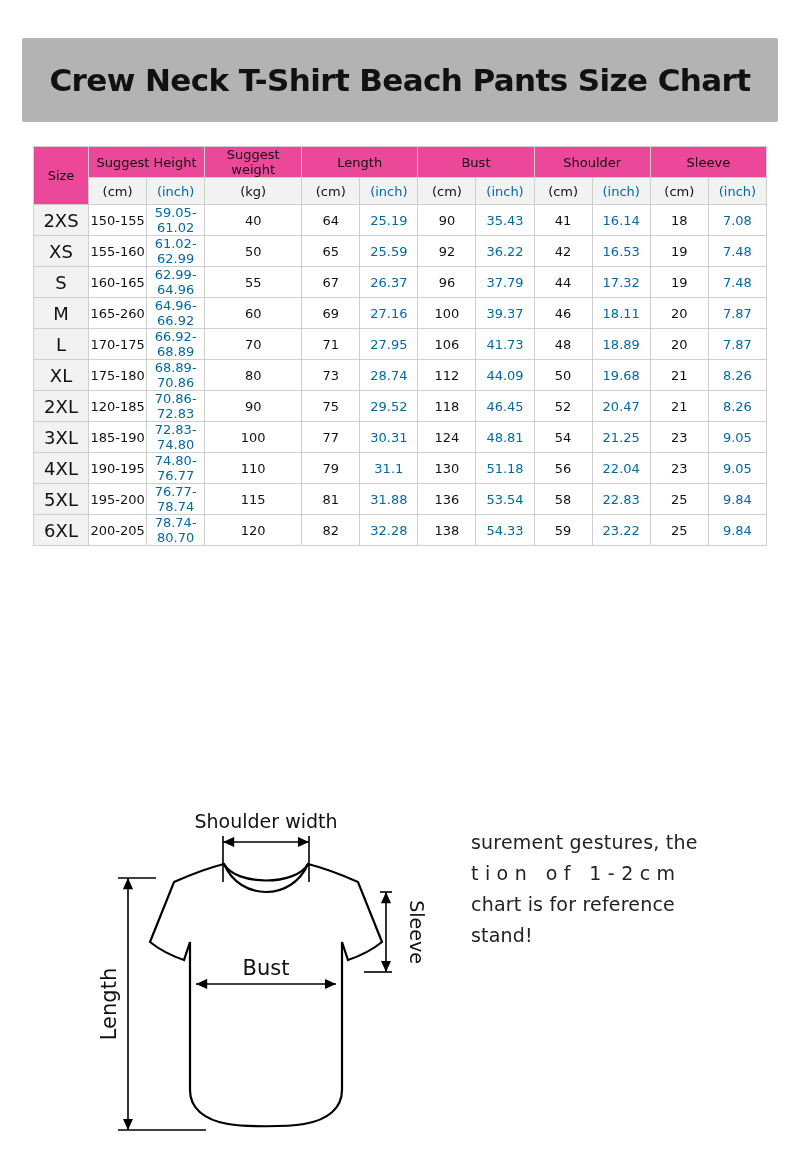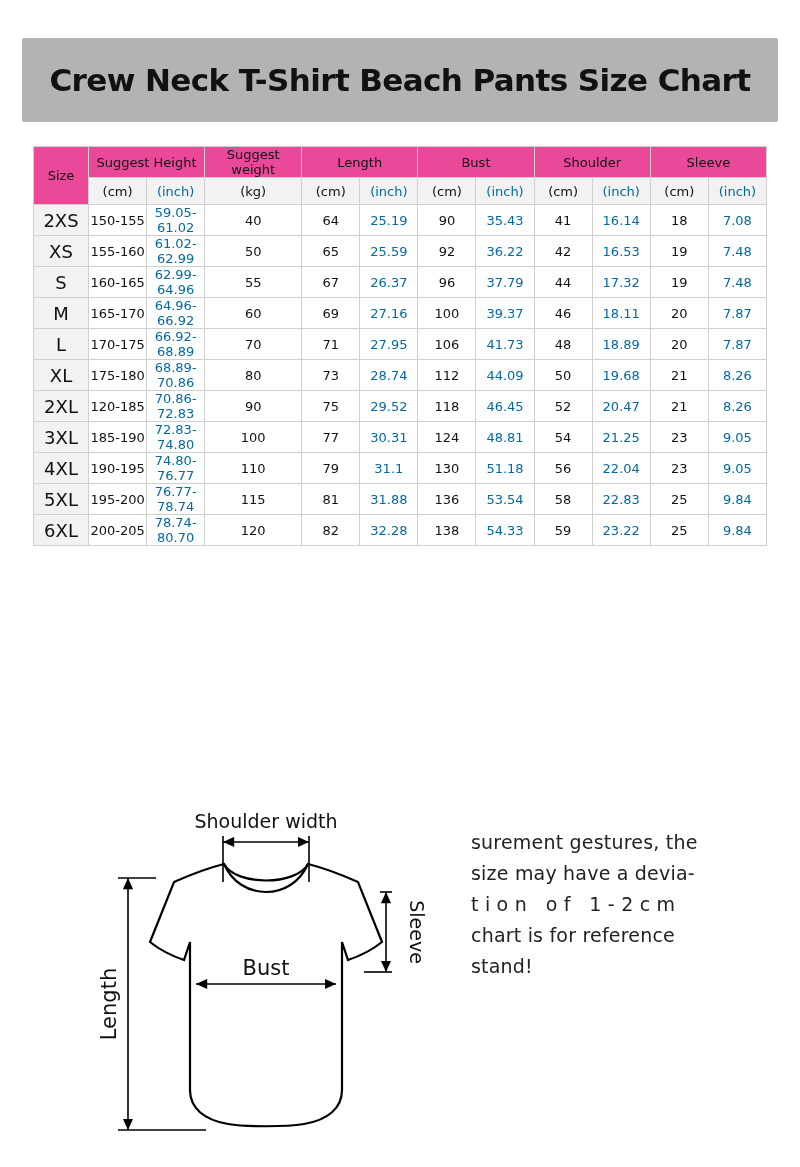--- a/index.html
+++ b/index.html
@@ -185,21 +185,21 @@
           <td class="red">26.37</td>
           <td class="">96</td>
           <td class="red">37.79</td>
           <td class="">44</td>
           <td class="red">17.32</td>
           <td class="">19</td>
           <td class="red">7.48</td>
         </tr>
         <tr>
           <td class="size-col">M</td>
-          <td class="">165-170</td>
+          <td class="">165-260</td>
           <td class="red">64.96-66.92</td>
           <td class="">60</td>
           <td class="">69</td>
           <td class="red">27.16</td>
           <td class="">100</td>
           <td class="red">39.37</td>
           <td class="">46</td>
           <td class="red">18.11</td>
           <td class="">20</td>
           <td class="red">7.87</td>
@@ -361,18 +361,17 @@
         <line x1="22" y1="88" x2="60" y2="88" stroke="#000" stroke-width="1.6"></line>
         <line x1="22" y1="340" x2="110" y2="340" stroke="#000" stroke-width="1.6"></line>
         <line x1="32" y1="88" x2="32" y2="340" stroke="#000" stroke-width="1.6" marker-start="url(#arrStart)" marker-end="url(#arrEnd)"></line>
         <text x="20" y="214" text-anchor="middle" font-family="DejaVu Sans, sans-serif" font-size="21" fill="#111" transform="rotate(-90 20 214)">Length</text>
       </g>
     </svg>
   </div>
 
   <div class="note" id="note-block">
       <span class="ln">surement gestures, the</span>
-      <span class="ln">size may have a devia-</span>
       <span class="ln">t i o n   o f   1 - 2 c m</span>
       <span class="ln">chart is for reference</span>
       <span class="ln">stand!</span>
     </div>
 </div>
 
 </body></html>

